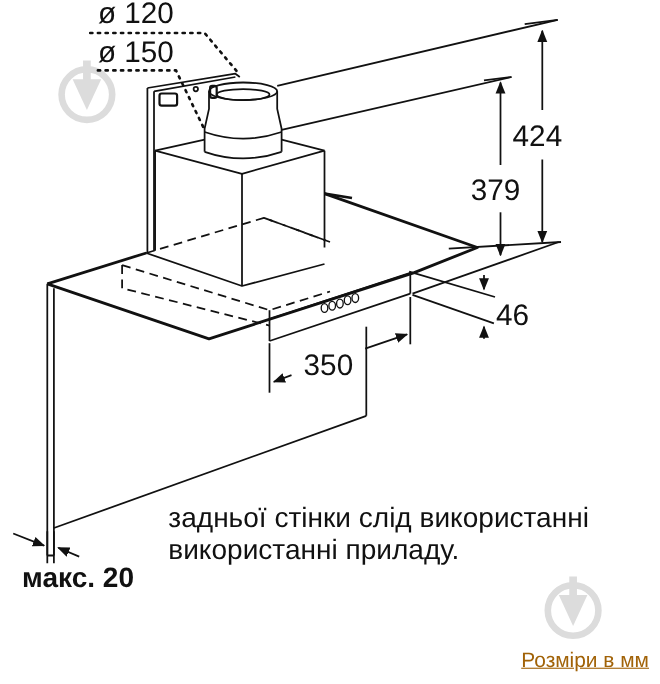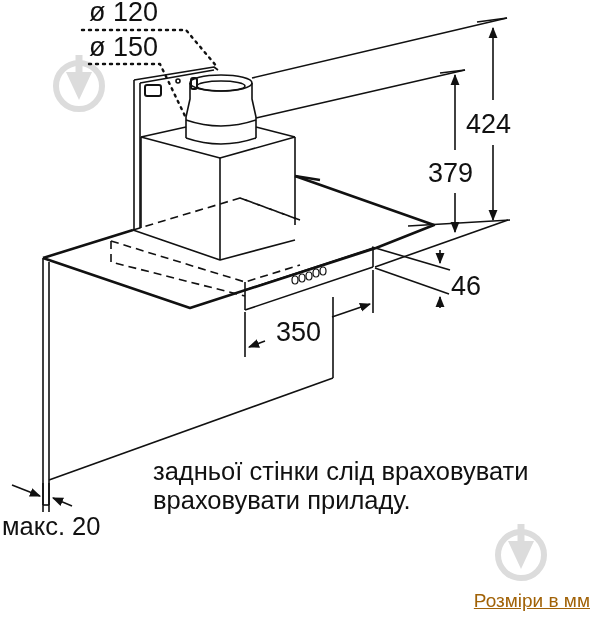--- a/index.html
+++ b/index.html
@@ -1,21 +1,21 @@
 <!DOCTYPE html>
 <html><head>
   <meta charset="utf-8">
   <style>
     html, body { margin: 0; padding: 0; background: #ffffff; }
     body { width: 600px; height: 622px; position: relative; overflow: hidden; font-family: "Liberation Sans", sans-serif; }
     #diagram { position: absolute; left: 0; top: 0; width: 600px; height: 622px; }
     .dim-text { font-family: "Liberation Sans", sans-serif; font-size: 27px; fill: #111; }
     .note { position: absolute; left: 153px; top: 457px; font-size: 25.5px; line-height: 29px; color: #111; }
     .note div { white-space: nowrap; }
-    .max-label { position: absolute; left: 2px; top: 512px; font-size: 25.5px; color: #111; white-space: nowrap; }
+    .max-label { position: absolute; left: 20px; top: 512px; font-size: 25.5px; color: #111; white-space: nowrap; font-weight: bold; }
     .units { position: absolute; right: 10px; top: 590px; font-size: 19px; color: #a16207; white-space: nowrap; text-decoration: underline; }
   </style>
 </head>
 <body>
 
 <svg id="diagram" viewBox="0 0 600 622" xmlns="http://www.w3.org/2000/svg">
   <defs>
     <marker id="arr" viewBox="0 0 10 10" refX="9" refY="5" markerWidth="7" markerHeight="7" orient="auto-start-reverse">
       <path d="M0,1 L10,5 L0,9 z" fill="#111"></path>
     </marker>
@@ -147,17 +147,17 @@
   <text class="dim-text" x="89" y="56">ø 150</text>
   <text class="dim-text" x="466" y="133">424</text>
   <text class="dim-text" x="428" y="182">379</text>
   <text class="dim-text" x="451" y="295">46</text>
   <text class="dim-text" x="276" y="341">350</text>
 </svg>
 
 <div class="max-label">макс. 20</div>
 
 <div class="note">
-  <div>задньої стінки слід враховувати</div>
-  <div>враховувати приладу.</div>
+  <div>задньої стінки слід використанні</div>
+  <div>використанні приладу.</div>
 </div>
 
 <div class="units">Розміри в мм</div>
 
 </body></html>

